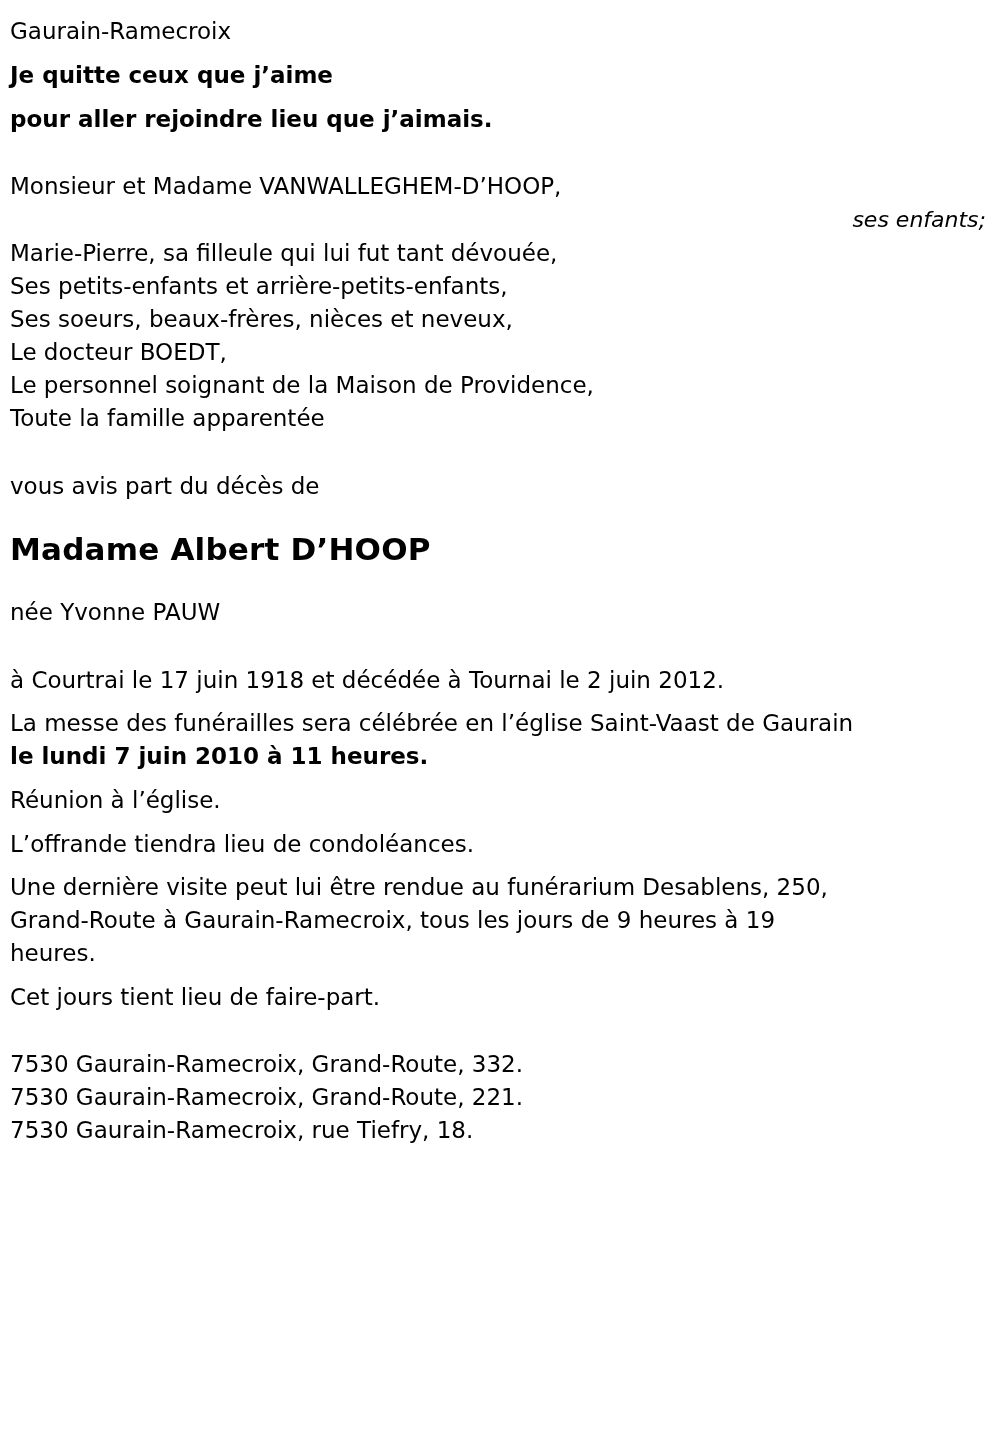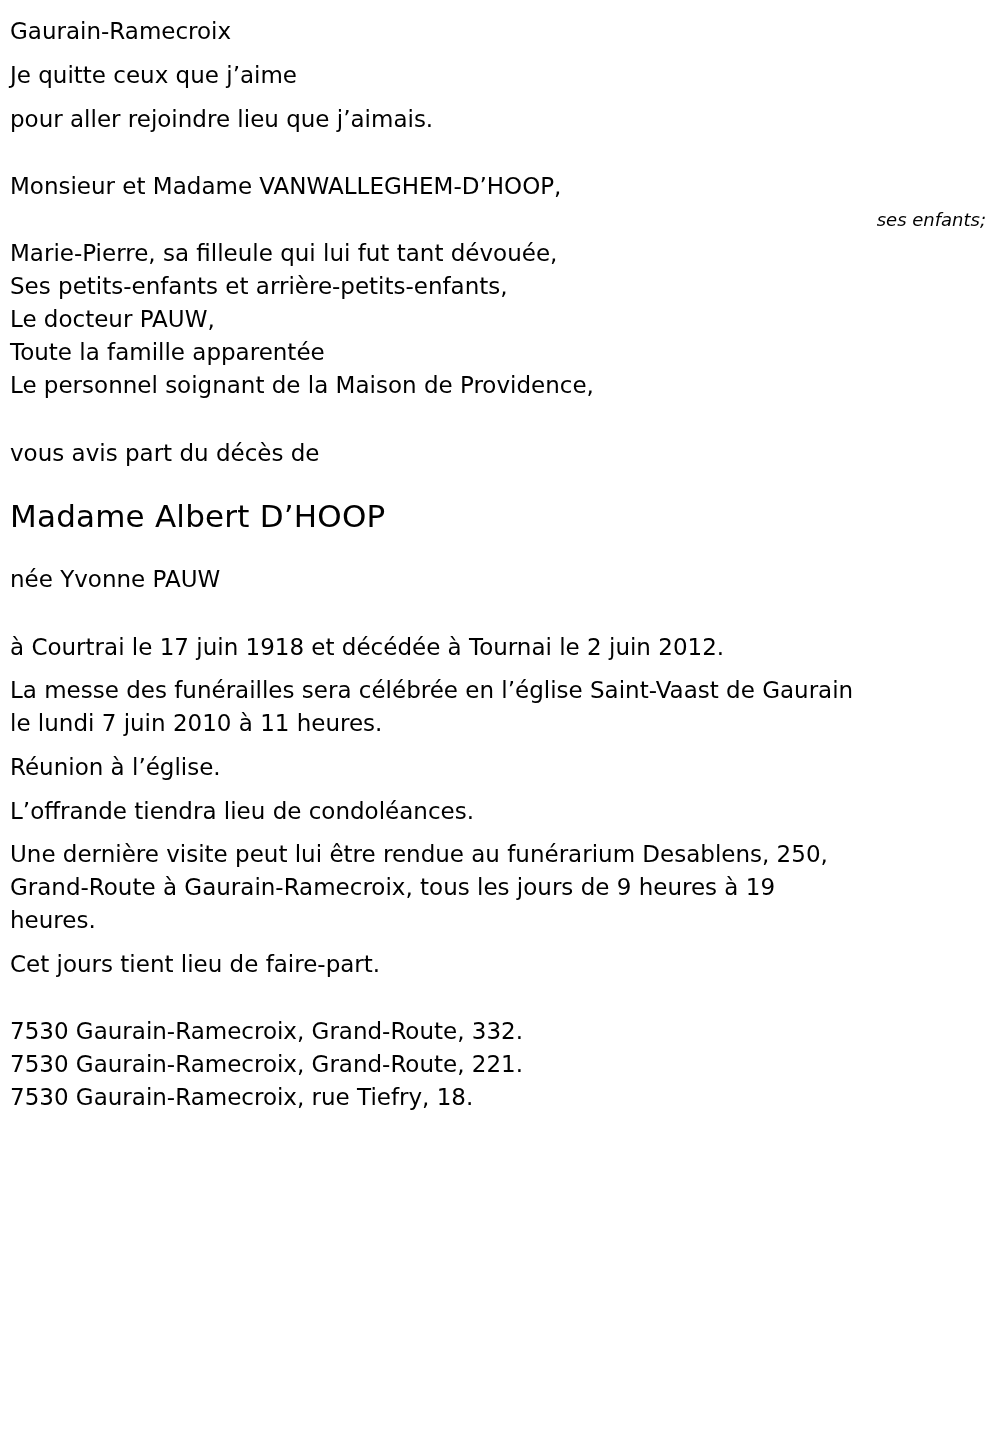--- a/index.html
+++ b/index.html
@@ -19,41 +19,41 @@
     height: 1438px;
     box-sizing: border-box;
     padding: 14px 10px 0 10px;
   }
   .line {
     font-size: 23px;
     line-height: 34px;
     white-space: pre-wrap;
   }
   .bold {
-    font-weight: normal;
+    font-weight: bold;
   }
   .gap-sm { height: 10px; }
   .gap-md { height: 24px; }
   .gap-lg { height: 34px; }
   .block-tight .line { line-height: 33px; }
   .enfants-row {
     position: relative;
     height: 34px;
   }
   .enfants {
     position: absolute;
     right: 4px;
     top: 0;
     font-style: italic;
-    font-size: 18px;
+    font-size: 22px;
     line-height: 34px;
   }
   .name {
     font-size: 31px;
-    font-weight: normal;
+    font-weight: bold;
     line-height: 44px;
     letter-spacing: 0.2px;
   }
 </style>
 </head>
 <body>
 
 <div class="page">
 
   <div class="line">Gaurain-Ramecroix</div>
@@ -70,23 +70,24 @@
     <div class="line">Monsieur et Madame VANWALLEGHEM-D’HOOP,</div>
   </div>
 
   <div class="enfants-row">
     <span class="enfants">ses enfants;</span>
   </div>
 
   <div class="block-tight">
     <div class="line">Marie-Pierre, sa filleule qui lui fut tant dévouée,</div>
     <div class="line">Ses petits-enfants et arrière-petits-enfants,</div>
-    <div class="line">Le docteur PAUW,</div>
+    <div class="line">Ses soeurs, beaux-frères, nièces et neveux,</div>
+    <div class="line">Le docteur BOEDT,</div>
+    <div class="line">Le personnel soignant de la Maison de Providence,</div>
     <div class="line">Toute la famille apparentée</div>
-    <div class="line">Le personnel soignant de la Maison de Providence,</div>
   </div>
 
   <div class="gap-lg"></div>
 
   <div class="line">vous avis part du décès de</div>
 
   <div class="gap-md"></div>
 
   <div class="name">Madame Albert D’HOOP</div>
 

